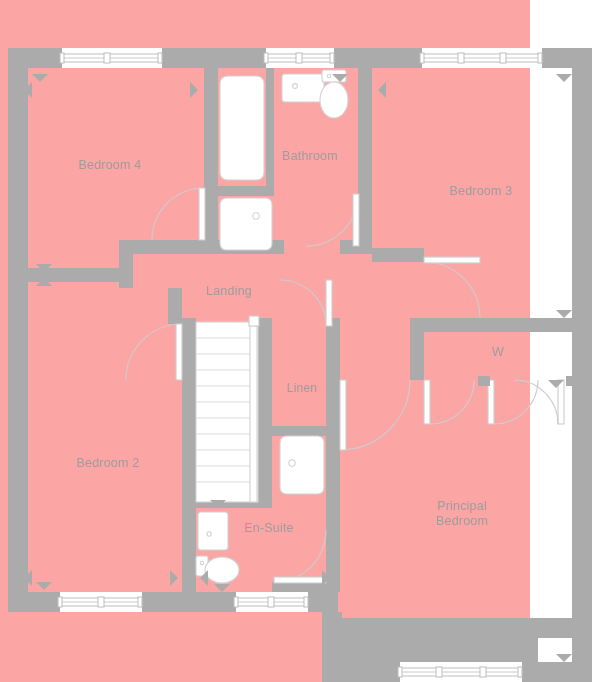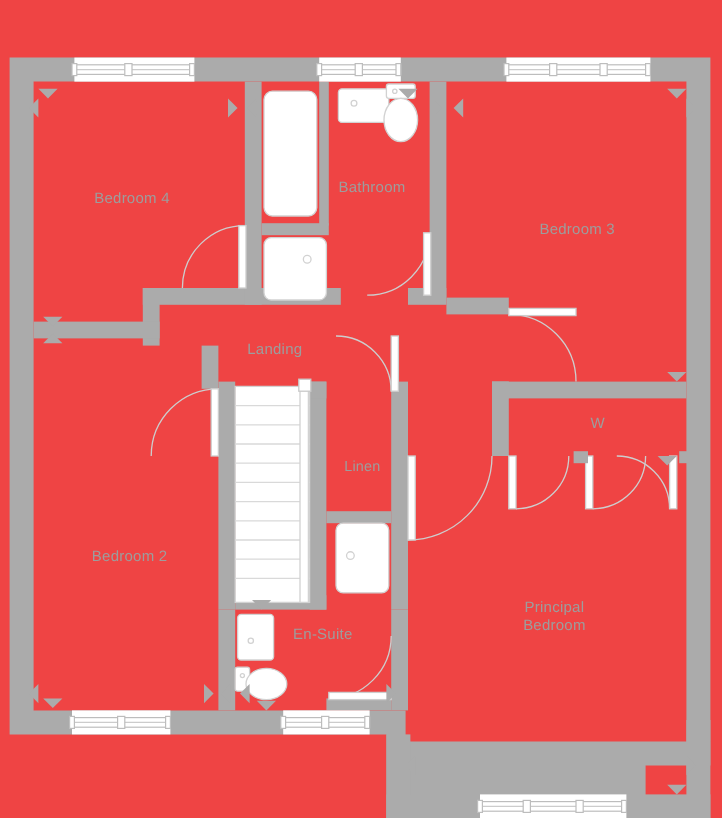--- a/index.html
+++ b/index.html
@@ -1,17 +1,17 @@
 <!DOCTYPE html>
 <html><head>
 <meta charset="utf-8">
 <style>
   html,body{margin:0;padding:0;background:#ffffff;}
   body{width:602px;height:682px;overflow:hidden;font-family:"Liberation Sans",sans-serif;}
-  #plan-root{position:relative;width:602px;height:682px;background:#ef4444;}
+  #plan-root{position:relative;width:530px;height:682px;background:#fca5a5;}
   #floorplan-svg{display:block;width:602px;height:682px;}
   .room-label{font-family:"Liberation Sans",sans-serif;font-size:12.5px;fill:#9d9d9d;text-anchor:middle;dominant-baseline:middle;letter-spacing:.2px;}
   .room-label.small{font-size:12px;}
 </style>
 </head>
 <body>
 
 <div id="plan-root">
 <svg id="floorplan-svg" viewBox="0 0 602 682" xmlns="http://www.w3.org/2000/svg">
 

